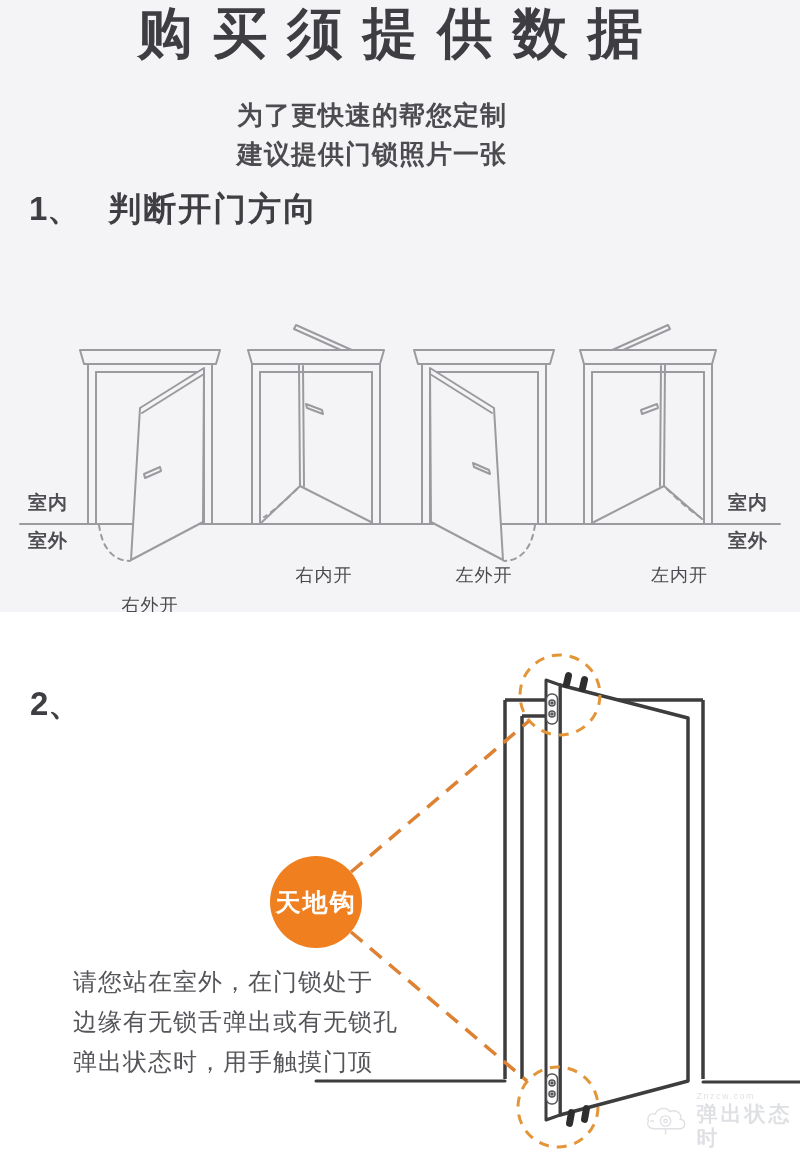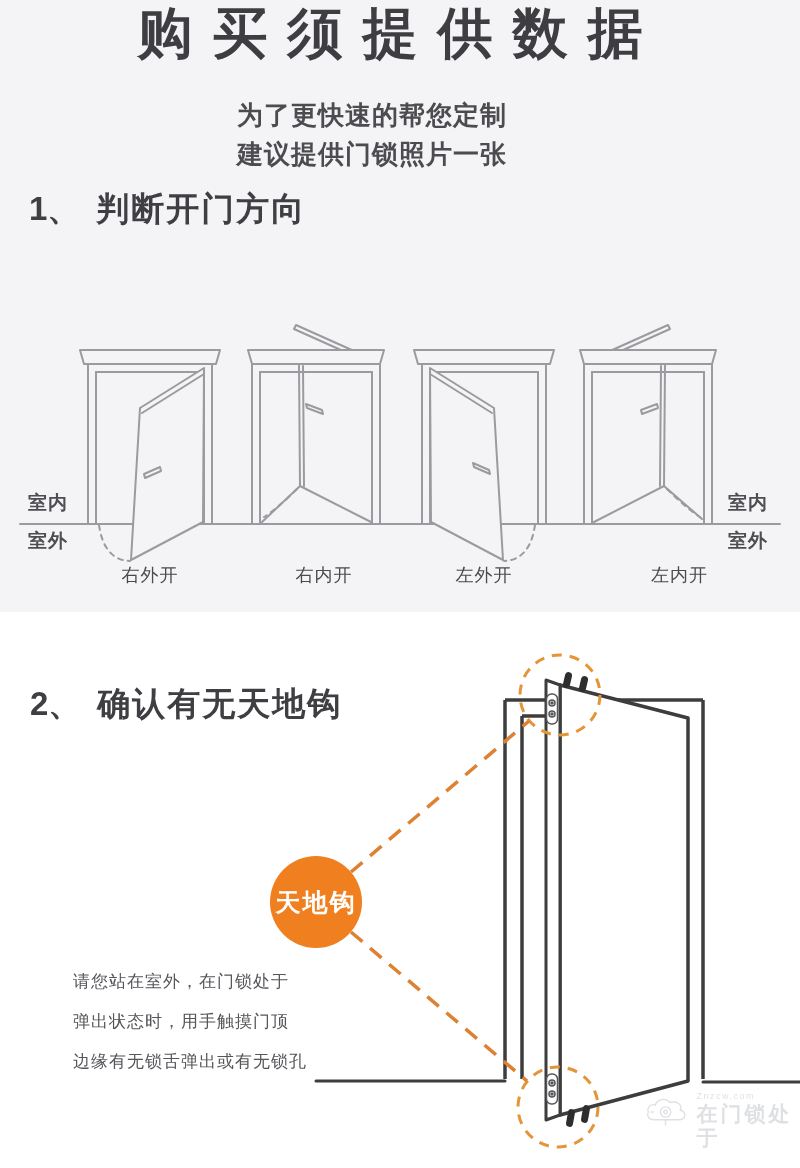--- a/index.html
+++ b/index.html
@@ -20,42 +20,42 @@
     margin-top:32px; text-align:center; font-size:26px; line-height:39px;
     font-weight:600; color:#4c4c50; letter-spacing:1px;
     transform:translateX(-28px);
   }
   .step-heading {
     position:absolute; display:flex; align-items:flex-start;
     font-weight:700; color:#3f3f43; font-size:33px; line-height:36px;
     white-space:nowrap;
   }
   .step-heading .step-num { margin-right:16px; }
-  .step-heading .step-title { letter-spacing:2px; }
+  .step-heading .step-title { letter-spacing:2px;margin-left:12px; }
   #heading1 { left:29px; top:191px; }
   .diagram1-svg { position:absolute; left:0; top:318px; }
   .side-label {
     position:absolute; font-size:19px; font-weight:700; color:#4e4e52;
     letter-spacing:1px; white-space:nowrap;
   }
   .door-caption {
     position:absolute; top:563px; width:120px; text-align:center;
     font-size:18px; color:#4a4a4e; letter-spacing:1px; white-space:nowrap;
   }
   
   #section2 { position:relative; width:800px; height:556px; background:#ffffff; }
   #heading2 { left:30px; top:74px; position:absolute; }
   .diagram2-svg { position:absolute; left:0; top:33px; }
   .desc {
     position:absolute; left:73px; top:350px;
-    font-size:17px; line-height:40px; color:#55555a; letter-spacing:1px;
+    font-size:24px; line-height:40px; color:#55555a; letter-spacing:1px;
     white-space:nowrap;
   }
   .watermark {
-    position:absolute; left:644px; top:479px; display:flex; align-items:flex-start;
+    position:absolute; left:644px; top:479px; display:flex; align-items:center;
     opacity:0.38; pointer-events:none;
   }
   .watermark .wm-text { margin-left:6px; color:#aab0b6; }
   .watermark .wm-small { font-size:9px; letter-spacing:1.5px; line-height:11px; }
   .watermark .wm-label { font-size:21px; font-weight:700; letter-spacing:3px; line-height:24px; }
 </style>
 </head>
 <body>
 
 <div id="page">
@@ -137,31 +137,30 @@
           <polygon points="641,92 657,86 658,90 642,96" fill="#f4f4f6"></polygon>
         </g>
       </g>
     </svg>
 
     <span class="side-label" style="left:28px; top:490px;">室内</span>
     <span class="side-label" style="left:28px; top:528px;">室外</span>
     <span class="side-label" style="left:728px; top:490px;">室内</span>
     <span class="side-label" style="left:728px; top:528px;">室外</span>
 
-    <span class="door-caption" style="left:90px;">右外开</span>
+    <span class="door-caption" style="left:90px;margin-top:30px;">右外开</span>
     <span class="door-caption" style="left:264px;">右内开</span>
     <span class="door-caption" style="left:424px;">左外开</span>
     <span class="door-caption" style="left:588px;text-align:right;">左内开</span>
   </div>
 
   <div id="section2">
 
     <div class="step-heading" id="heading2">
       <span class="step-num">2、</span>
-      <span class="step-title">确认有无天地钩</span>
     </div>
 
     <svg class="diagram2-svg" width="800" height="523" viewBox="0 0 800 523">
 
       <g stroke="#3d3d3d" stroke-width="3" stroke-linecap="round">
         <line x1="316" y1="436" x2="505" y2="436"></line>
         <line x1="703" y1="437" x2="800" y2="437"></line>
       </g>
 
       <g stroke="#3d3d3d" stroke-width="3.5" fill="none" stroke-linejoin="round">
@@ -211,33 +210,33 @@
       </g>
 
       <g>
         <circle cx="316" cy="257" r="46" fill="#f0801f"></circle>
         <text x="316" y="266" text-anchor="middle" font-size="25" letter-spacing="2" fill="#ffffff" font-weight="600" font-family="&quot;Liberation Sans&quot;,&quot;DejaVu Sans&quot;,sans-serif">天地钩</text>
       </g>
     </svg>
 
     <div class="desc">
       <div>请您站在室外，在门锁处于</div>
+      <div>边缘有无锁舌弹出或有无锁孔</div>
       <div>弹出状态时，用手触摸门顶</div>
-      <div>边缘有无锁舌弹出或有无锁孔</div>
     </div>
 
     <div class="watermark">
       <svg width="54" height="42" viewBox="0 0 54 42">
         <g stroke="#aab0b6" stroke-width="1.6" fill="none" stroke-linecap="round">
           <path d="M12 30 C5 30 3 25 5 21 C3 15 9 11 13 13 C15 6 26 4 30 10 C38 7 45 13 42 19 C49 20 49 29 42 30 Z"></path>
           <circle cx="25" cy="21" r="6"></circle>
           <circle cx="25" cy="21" r="2"></circle>
           <line x1="25" y1="30" x2="25" y2="36"></line>
           <line x1="8" y1="21" x2="11" y2="21"></line>
         </g>
       </svg>
       <div class="wm-text">
         <div class="wm-small">Znzcw.com</div>
-        <div class="wm-label">在门锁处于</div>
+        <div class="wm-label">弹出状态时</div>
       </div>
     </div>
   </div>
 </div>
 
 </body></html>

